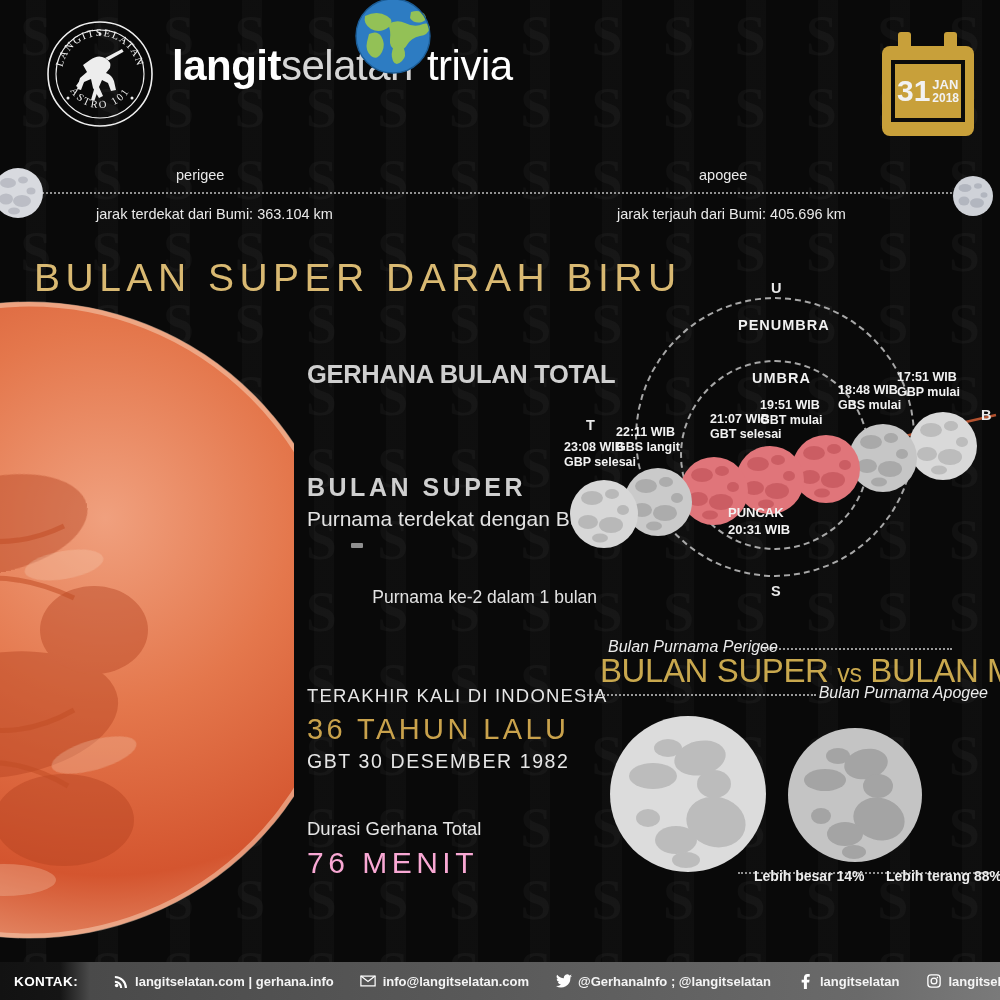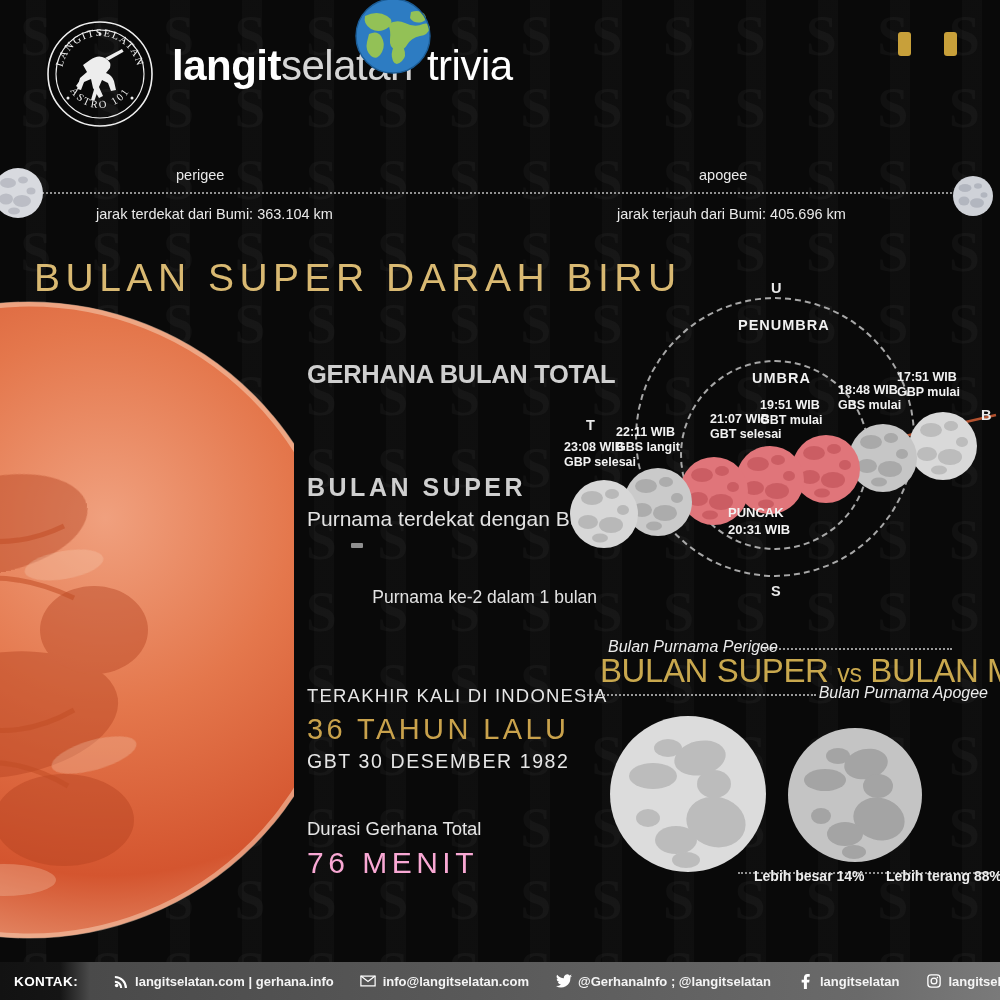--- a/index.html
+++ b/index.html
@@ -471,20 +471,31 @@
       <circle cx="86" cy="78" r="1.5" fill="#ededed"></circle>
     </svg>
 
     <div id="brand">
       <span class="b1">langit</span><span class="b2">selatan</span><span class="b3">trivia</span>
     </div>
 
     <div id="calendar">
       <div class="cal-ring" style="left:16px;"></div>
       <div class="cal-ring" style="left:62px;"></div>
+      <div id="cal-body">
+        <div id="cal-inner">
+          <div id="cal-field">
+            <span id="cal-day">31</span>
+            <span id="cal-mo">
+              <span>JAN</span>
+              <span class="yr">2018</span>
+            </span>
+          </div>
+        </div>
+      </div>
     </div>
   </div>
 
   <div id="band">
     <div id="band-line"></div>
 
     <svg style="position:absolute;left:-8px;top:17px;" width="56" height="56" viewBox="0 0 56 56">
       <circle cx="26" cy="26" r="25" fill="#d8dadf"></circle>
       <g fill="#b6b9c1" opacity="0.85">
         <ellipse cx="16" cy="16" rx="8" ry="5"></ellipse>

